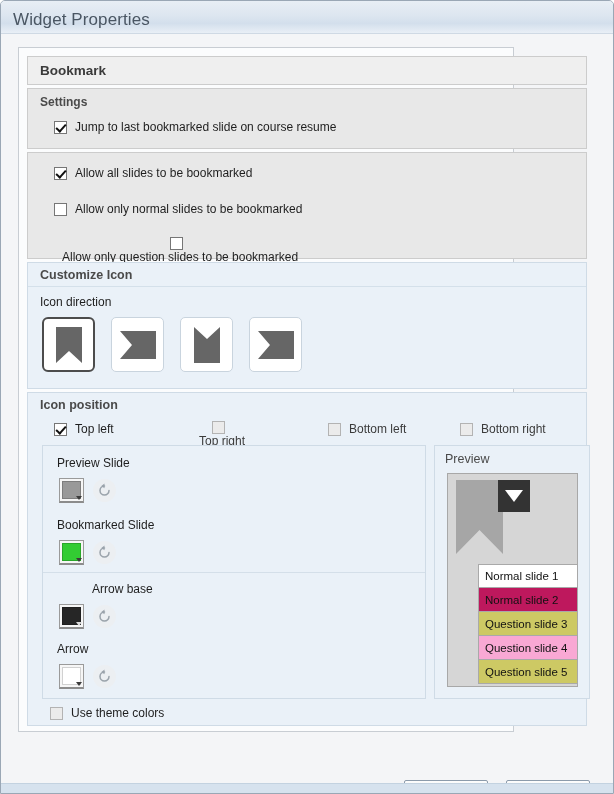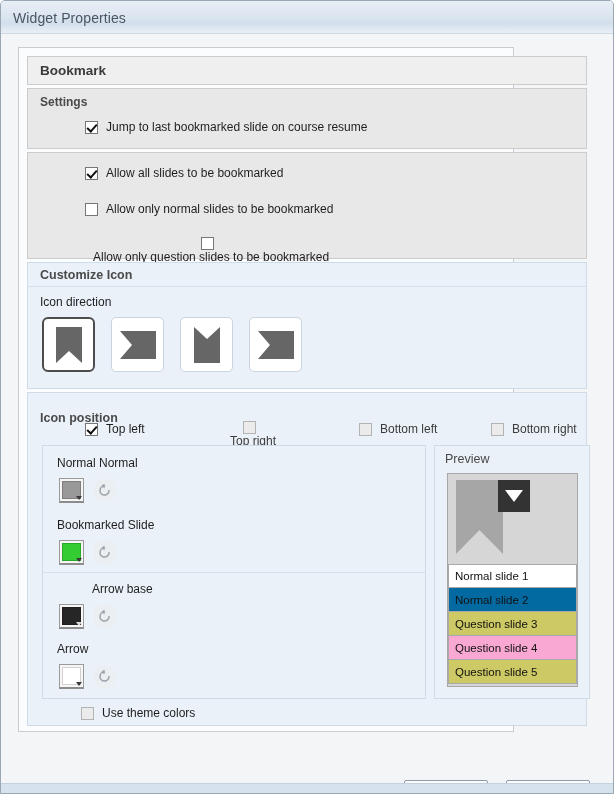--- a/index.html
+++ b/index.html
@@ -34,21 +34,21 @@
     width: 612px;
     height: 33px;
     background: linear-gradient(to bottom, #e8eef5 0%, #dde6f0 45%, #d3dfec 70%, #e9eff6 100%);
     border-bottom: 1px solid #cfd9e4;
     box-sizing: border-box;
   }
   .titlebar-text {
     position: absolute;
     left: 12px;
     top: 9px;
-    font-size: 14px;
+    font-size: 17px;
     color: #4a5663;
     letter-spacing: 0.1px;
   }
   .client {
     position: absolute;
     left: 0;
     top: 33px;
     width: 612px;
     height: 759px;
     background: #f4f5f7;
@@ -123,21 +123,20 @@
     border: 1px solid #cccccc;
     box-sizing: border-box;
   }
 
   
   .cb-row {
     position: absolute;
     display: flex;
     align-items: center;
     height: 16px;
-    margin-left: 31px;
   }
   .cbox {
     width: 13px; height: 13px;
     box-sizing: border-box;
     border: 1px solid #767676;
     background: #ffffff;
     position: relative;
     flex: 0 0 auto;
   }
   .cbox.disabled {
@@ -215,21 +214,21 @@
   .pos-group {
     position: absolute;
     left: 8px; top: 344px;
     width: 560px; height: 334px;
     background: #eaf1f8;
     border: 1px solid #cfdbe6;
     box-sizing: border-box;
   }
   .pos-title {
     position: absolute;
-    left: 12px; top: 18px;
+    left: 12px; top: 5px;
     font-weight: bold;
     font-size: 12.5px;
     color: #4a4a4a;
   }
 
   
   .colors-box {
     position: absolute;
     left: 14px; top: 52px;
     width: 384px; height: 254px;
@@ -331,20 +330,21 @@
   .pv-arrow {
     width: 0; height: 0;
     border-left: 9px solid transparent;
     border-right: 9px solid transparent;
     border-top: 12px solid #ffffff;
   }
   .slide-list {
     position: absolute;
     left: 0; top: 90px;
     width: 129px;
+    padding-left: 30px;
   }
   .slide-row {
     box-sizing: border-box;
     height: 24px;
     border: 1px solid #a9a9a9;
     border-top: none;
     display: flex;
     align-items: center;
     padding-left: 6px;
     font-size: 11.5px;
@@ -469,21 +469,21 @@
           <span class="cb-label dim">Bottom left</span>
         </div>
         <div class="cb-row" style="left:432px; top:28px;">
           <span class="cbox disabled"></span>
           <span class="cb-label dim">Bottom right</span>
         </div>
 
         <div class="colors-box">
           <div class="divider"></div>
 
-          <div class="color-label" style="left:14px; top:10px;">Normal Normal</div>
+          <div class="color-label" style="left:14px; top:10px;">Preview Slide</div>
           <div class="swatch-btn" style="left:16px; top:32px;">
             <div class="swatch-fill" style="background:#999999;"></div>
             <span class="swatch-caret"></span>
           </div>
           <div class="reset-btn" style="left:50px; top:33px;">
             <svg width="15" height="15" viewBox="0 0 16 16">
               <path d="M8 3.2 A4.8 4.8 0 1 0 12.8 8" fill="none" stroke="#9aa3ab" stroke-width="1.6" stroke-linecap="round"></path>
               <path d="M8 0.6 L8 5.6 L4.6 3.1 Z" fill="#9aa3ab"></path>
             </svg>
           </div>
@@ -533,21 +533,21 @@
                 <path d="M0 0 H47 V74 L23.5 50 L0 74 Z" fill="#a6a6a6"></path>
               </svg>
               <div class="pv-arrowbase" style="background:#333333;">
                 <span class="pv-arrow"></span>
               </div>
             </div>
             <div class="slide-list">
               <div class="slide-row first" style="background:#ffffff;">
                 <span>Normal slide 1</span>
               </div>
-              <div class="slide-row" style="background:#0369a1;">
+              <div class="slide-row" style="background:#be185d;">
                 <span>Normal slide 2</span>
               </div>
               <div class="slide-row" style="background:#cdc964;">
                 <span>Question slide 3</span>
               </div>
               <div class="slide-row" style="background:#f9a8d4;">
                 <span>Question slide 4</span>
               </div>
               <div class="slide-row" style="background:#cdc964;">
                 <span>Question slide 5</span>

